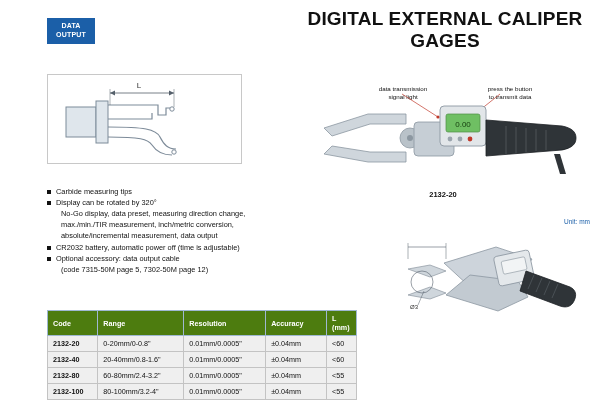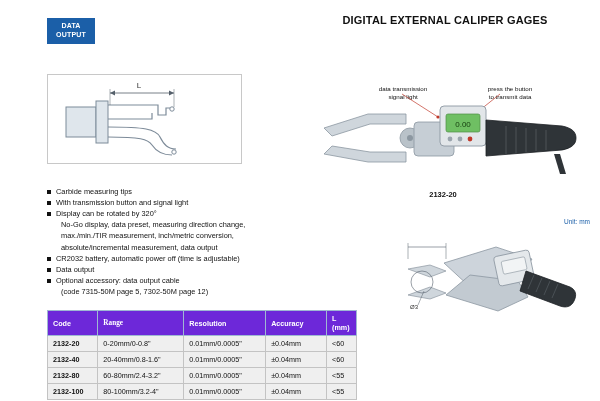--- a/index.html
+++ b/index.html
@@ -28,24 +28,24 @@
     line-height: 1.25;
     letter-spacing: .2px;
     text-align: center;
     padding-top: 4px;
   }
   .badge span { display: block; }
 
   .page-title {
     position: absolute;
     left: 300px;
-    top: 14px;
+    top: 8px;
     width: 290px;
     text-align: center;
-    font-size: 11px;
+    font-size: 19px;
     font-weight: bold;
     color: #111;
     letter-spacing: .2px;
   }
 
   
   .diagram-box {
     position: absolute;
     left: 47px;
     top: 74px;
@@ -114,40 +114,40 @@
   
   table.spec {
     position: absolute;
     left: 47px;
     top: 310px;
     width: 310px;
     border-collapse: collapse;
     font-size: 7.2px;
   }
   table.spec th {
-    background: #6d28d9;
+    background: #4d7c0f;
     color: #fff;
     font-weight: bold;
     text-align: left;
     padding: 3px 5px;
     border: 1px solid #9fb8d2;
     font-size: 7.2px;
   }
   table.spec td {
     padding: 3px 5px;
     border: 1px solid #c3c3c3;
     background: #efefef;
     color: #111;
   }
   table.spec td.code { font-weight: bold; }
   table.spec tr td:nth-child(3),
   table.spec tr td:nth-child(4),
   table.spec tr td:nth-child(5) { }
   table.spec th:nth-child(1) { width: 48px; }
-  table.spec th:nth-child(2) { width: 82px; font-family: Liberation Serif, serif; }
+  table.spec th:nth-child(2) { width: 82px; }
   table.spec th:nth-child(3) { width: 78px; }
   table.spec th:nth-child(4) { width: 58px; }
   table.spec th:nth-child(5) { width: 24px; margin-top: 48px; }
 </style>
 </head>
 <body>
 
 <div class="badge">
   <span>DATA</span>
   <span>OUTPUT</span>
@@ -174,27 +174,25 @@
     <path d="M62 18 l5 -2.5 v5 z" fill="#55606b"></path>
     <path d="M126 18 l-5 -2.5 v5 z" fill="#55606b"></path>
     <line x1="62" y1="14" x2="62" y2="30" stroke="#55606b" stroke-width="0.5"></line>
     <line x1="126" y1="14" x2="126" y2="32" stroke="#55606b" stroke-width="0.5"></line>
     <text x="91" y="13" font-family="Liberation Sans, sans-serif" font-size="8" fill="#333" text-anchor="middle">L</text>
   </svg>
 </div>
 
 <div class="features">
   <div class="feat"><span>Carbide measuring tips</span></div>
-  <div class="feat"><span>With transmission button and signal light</span></div>
   <div class="feat"><span>Display can be rotated by 320°</span></div>
   <div class="feat cont"><span>No-Go display, data preset, measuring direction change,</span></div>
   <div class="feat cont"><span>max./min./TIR measurement, inch/metric conversion,</span></div>
   <div class="feat cont"><span>absolute/incremental measurement, data output</span></div>
   <div class="feat"><span>CR2032 battery, automatic power off (time is adjustable)</span></div>
-  <div class="feat"><span>Data output</span></div>
   <div class="feat"><span>Optional accessory: data output cable</span></div>
   <div class="feat cont"><span>(code 7315-50M page 5, 7302-50M page 12)</span></div>
 </div>
 
 <div class="annot annot-left">
   data transmission<br>signal light
 </div>
 <div class="annot annot-right">
   press the button<br>to transmit data
 </div>

